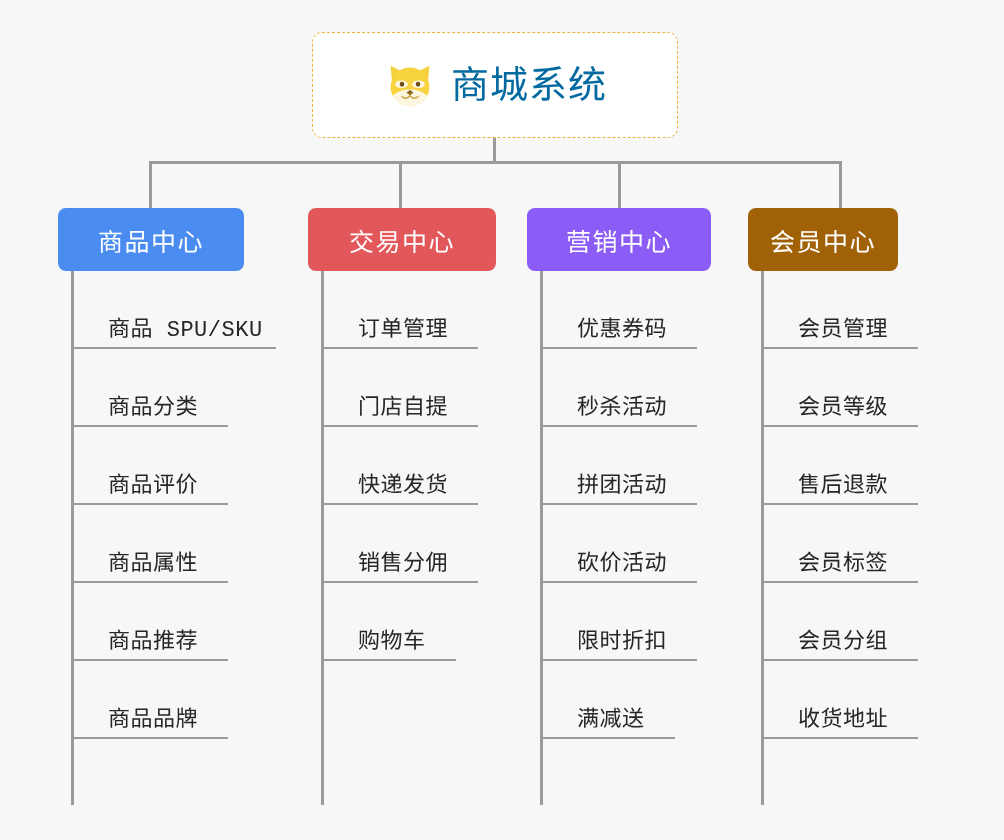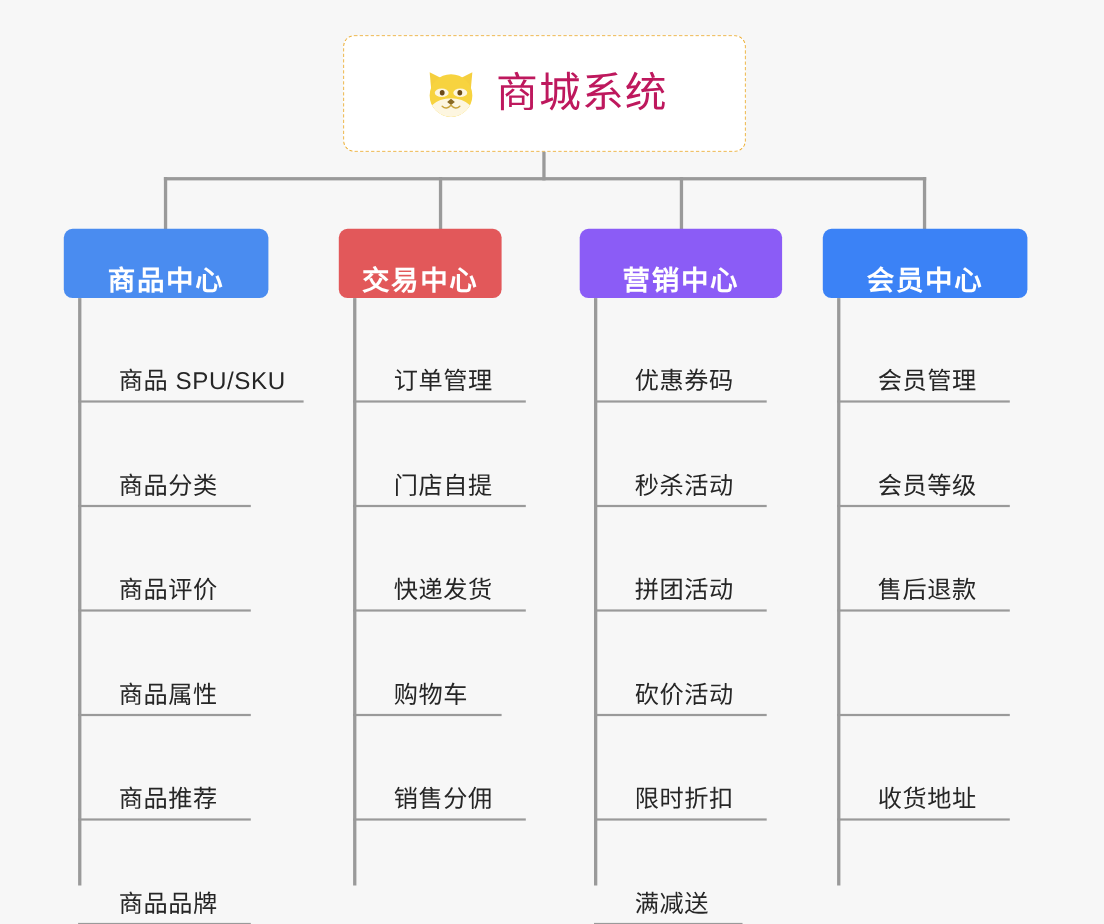--- a/index.html
+++ b/index.html
@@ -43,21 +43,21 @@
   .root-emoji {
     width: 54px;
     height: 54px;
     flex: 0 0 auto;
     display: block;
     margin-top: 2px;
   }
   .root-title {
     font-size: 38px;
     line-height: 1;
-    color: #be185d;
+    color: #0369a1;
     letter-spacing: 1px;
     font-family: "Liberation Sans", "DejaVu Sans", sans-serif;
     white-space: nowrap;
   }
 
   
   .conn {
     position: absolute;
     background: #9a9a9a;
   }
@@ -67,49 +67,49 @@
   
   .branch {
     position: absolute;
     top: 208px;
   }
   .branch-header {
     position: relative;
     height: 63px;
     border-radius: 8px;
     display: flex;
-    align-items: flex-end;
+    align-items: center;
     justify-content: center;
     color: #ffffff;
     font-size: 25px;
     letter-spacing: 1.5px;
     box-sizing: border-box;
     white-space: nowrap;
-    font-weight: bold;
   }
 
   
   .leaf-list {
     position: relative;
     padding-left: 0;
     margin: 0;
     list-style: none;
   }
   .leaf-trunk {
     position: absolute;
     left: 13px;
     top: 0;
     width: 3px;
     background: #9a9a9a;
   }
   .leaf-item {
     position: relative;
-    height: 95px;
+    height: 78px;
     display: flex;
     align-items: flex-end;
+    font-family: Liberation Mono, monospace;
   }
   .leaf-label {
     position: relative;
     display: inline-block;
     margin-left: 42px;
     padding: 0 8px 6px 8px;
     font-size: 22px;
     color: #262626;
     letter-spacing: 0.5px;
     white-space: nowrap;
@@ -186,44 +186,44 @@
         <span class="leaf-label">商品推荐</span>
       </li>
       <li class="leaf-item">
         <span class="leaf-rule" style="width:157px;"></span>
         <span class="leaf-label">商品品牌</span>
       </li>
     </ul>
   </div>
 
   <div class="branch" style="left:308px; width:200px;">
-    <div class="branch-header" style="width:148px; background:#e2585a;">
+    <div class="branch-header" style="width:188px; background:#e2585a;">
       <span>交易中心</span>
     </div>
     <ul class="leaf-list">
       <div class="leaf-trunk" style="height:534px;"></div>
       <li class="leaf-item">
         <span class="leaf-rule" style="width:157px;"></span>
         <span class="leaf-label">订单管理</span>
       </li>
       <li class="leaf-item">
         <span class="leaf-rule" style="width:157px;"></span>
         <span class="leaf-label">门店自提</span>
       </li>
       <li class="leaf-item">
         <span class="leaf-rule" style="width:157px;"></span>
         <span class="leaf-label">快递发货</span>
+      </li>
+      <li class="leaf-item">
+        <span class="leaf-rule" style="width:157px;"></span>
+        <span class="leaf-label">销售分佣</span>
       </li>
       <li class="leaf-item">
         <span class="leaf-rule" style="width:135px;"></span>
         <span class="leaf-label">购物车</span>
-      </li>
-      <li class="leaf-item">
-        <span class="leaf-rule" style="width:157px;"></span>
-        <span class="leaf-label">销售分佣</span>
       </li>
     </ul>
   </div>
 
   <div class="branch" style="left:527px; width:200px;">
     <div class="branch-header" style="width:184px; background:#8b5cf6;">
       <span>营销中心</span>
     </div>
     <ul class="leaf-list">
       <div class="leaf-trunk" style="height:534px;"></div>
@@ -248,39 +248,44 @@
         <span class="leaf-label">限时折扣</span>
       </li>
       <li class="leaf-item">
         <span class="leaf-rule" style="width:135px;"></span>
         <span class="leaf-label">满减送</span>
       </li>
     </ul>
   </div>
 
   <div class="branch" style="left:748px; width:200px;">
-    <div class="branch-header" style="width:186px; background:#3b82f6;">
+    <div class="branch-header" style="width:150px; background:#a16207;">
       <span>会员中心</span>
     </div>
     <ul class="leaf-list">
       <div class="leaf-trunk" style="height:534px;"></div>
       <li class="leaf-item">
         <span class="leaf-rule" style="width:157px;"></span>
         <span class="leaf-label">会员管理</span>
       </li>
       <li class="leaf-item">
         <span class="leaf-rule" style="width:157px;"></span>
         <span class="leaf-label">会员等级</span>
       </li>
       <li class="leaf-item">
         <span class="leaf-rule" style="width:157px;"></span>
         <span class="leaf-label">售后退款</span>
       </li>
       <li class="leaf-item">
         <span class="leaf-rule" style="width:157px;"></span>
+        <span class="leaf-label">会员标签</span>
+      </li>
+      <li class="leaf-item">
+        <span class="leaf-rule" style="width:157px;"></span>
+        <span class="leaf-label">会员分组</span>
       </li>
       <li class="leaf-item">
         <span class="leaf-rule" style="width:157px;"></span>
         <span class="leaf-label">收货地址</span>
       </li>
     </ul>
   </div>
 
 </div>
 

